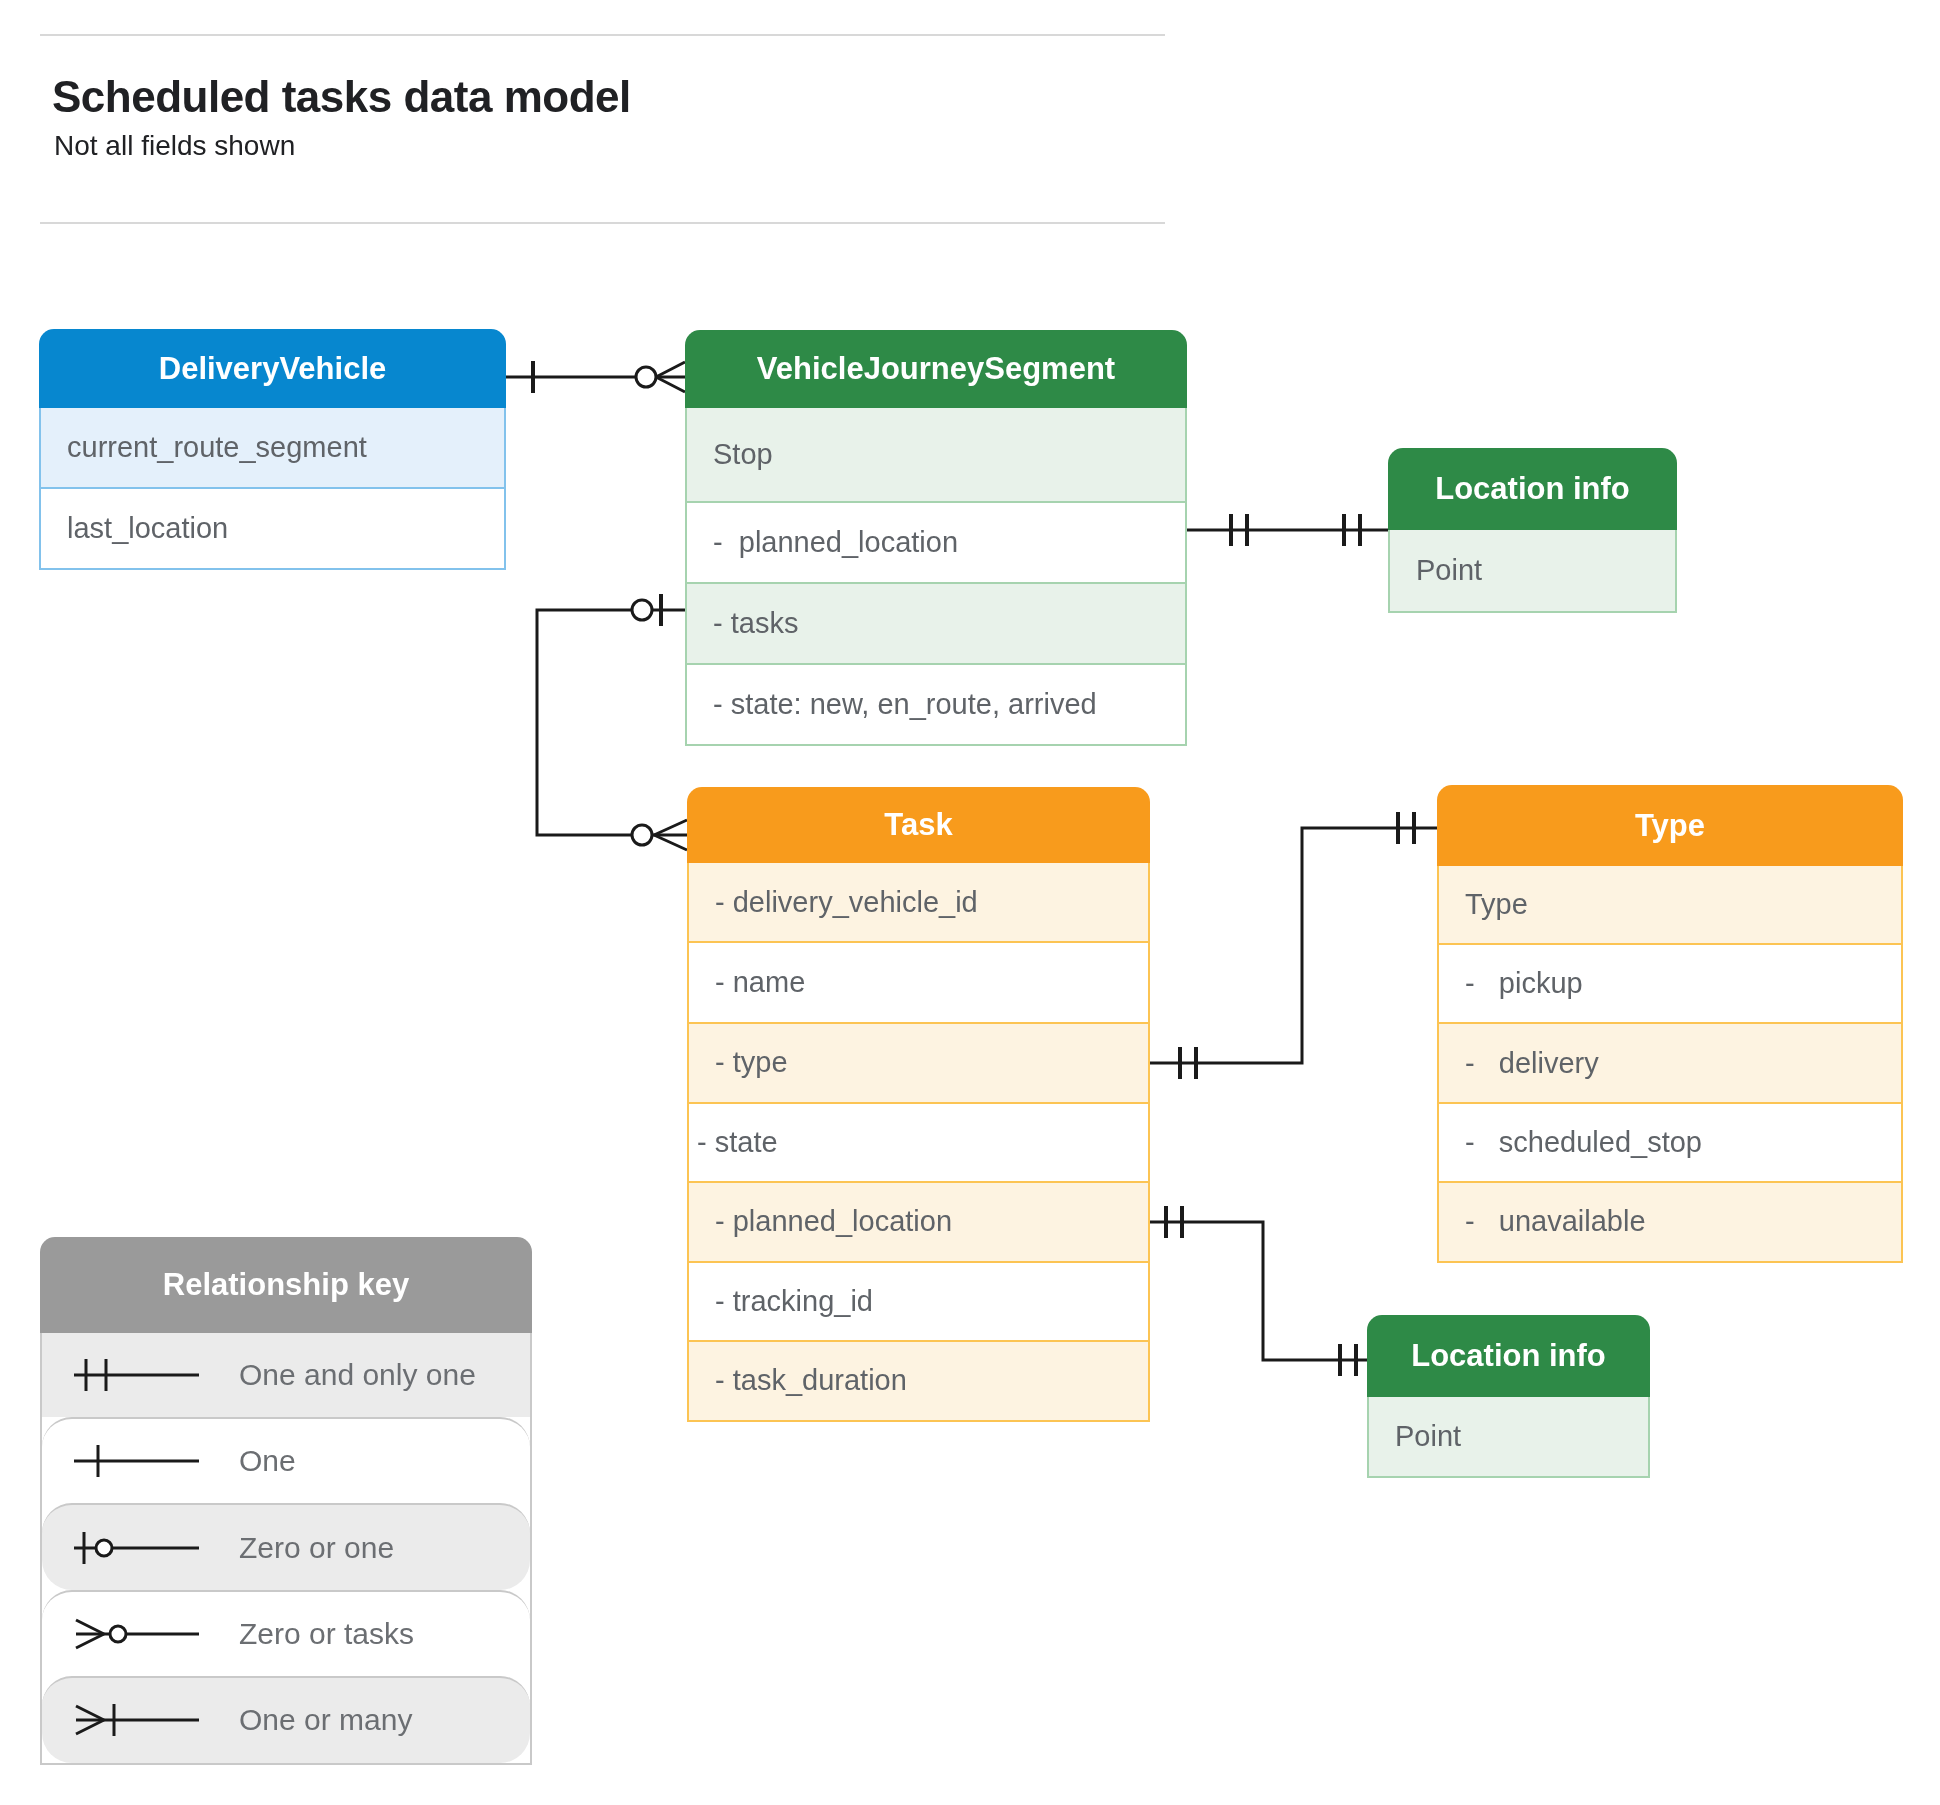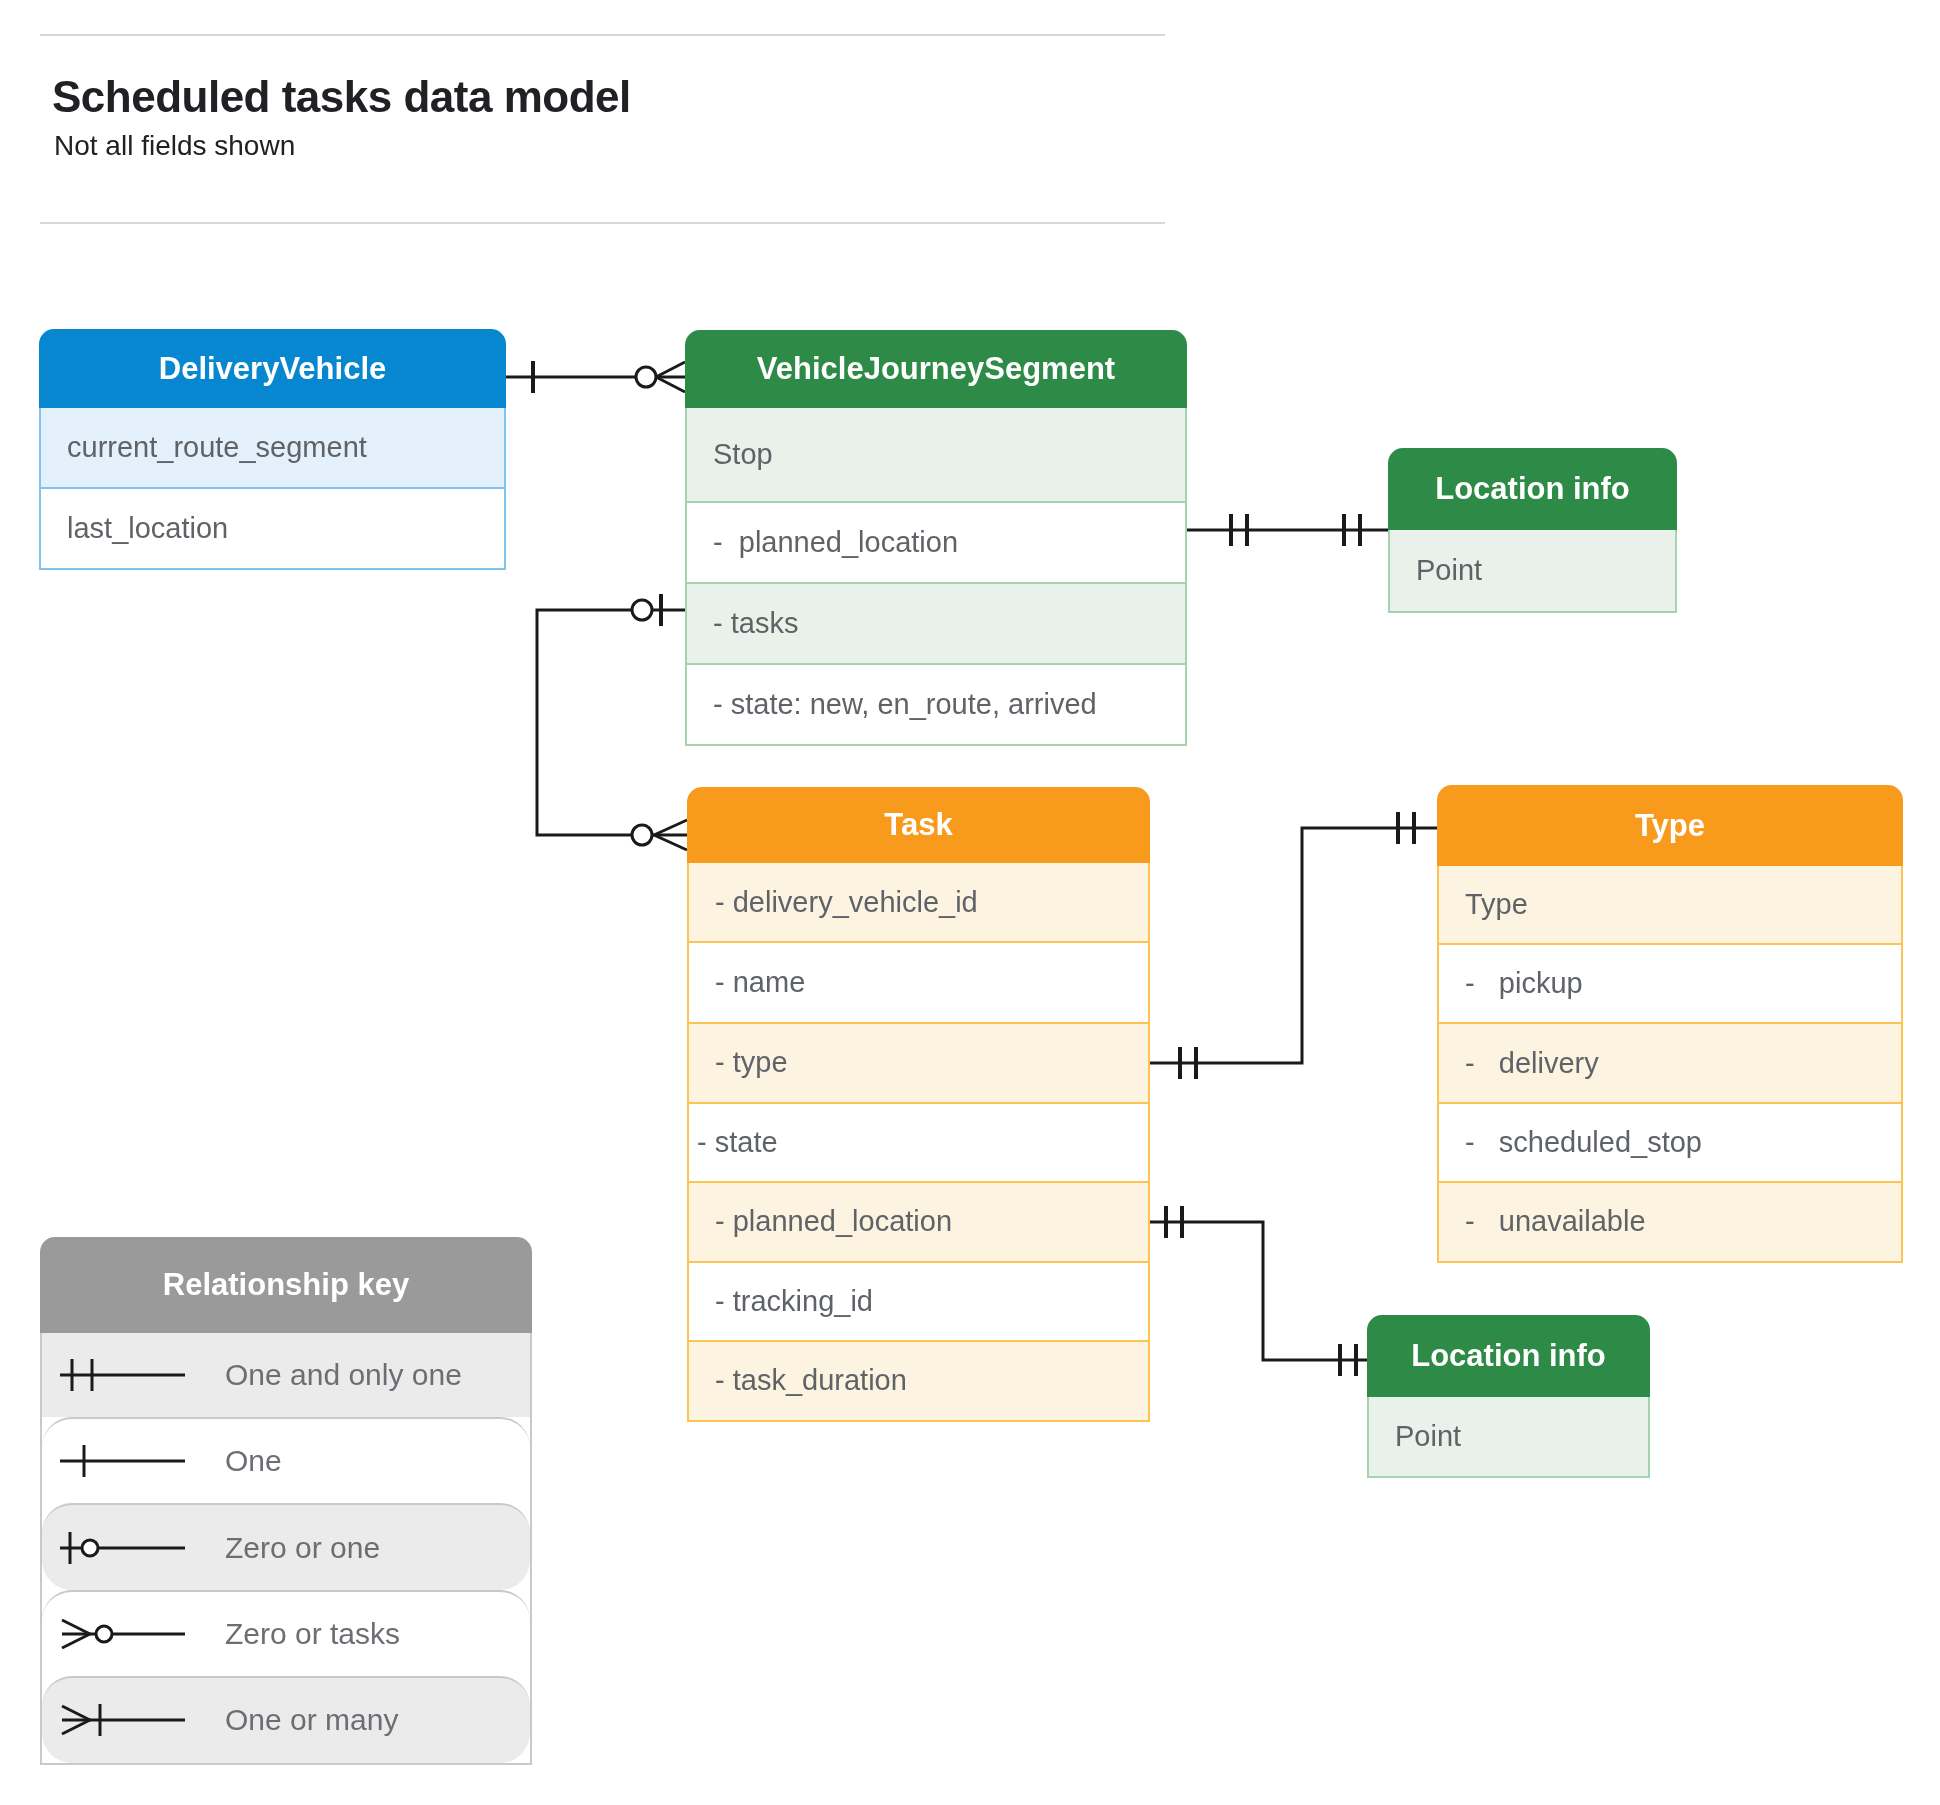--- a/index.html
+++ b/index.html
@@ -38,21 +38,21 @@
   .orange .e-header{background:#f89b1c;}
   .orange .e-body{border-color:#fcc453;}
   .orange .e-row + .e-row{border-top-color:#fcc453;}
   .orange .e-row.shaded{background:#fdf3e1;}
 
   .gray .e-header{background:#9a9a9a;}
   .gray .e-body{border-color:#c9c9c9;}
   .gray .e-row + .e-row{border-top-color:#c9c9c9;border-radius:30px;}
   .gray .e-row.shaded{background:#ebebeb;}
 
-  .k-row{padding-left:18px;font-size:30px;color:#6b6e72;white-space:pre;}
+  .k-row{padding-left:32px;font-size:30px;color:#6b6e72;white-space:pre;}
   .k-sym{flex:0 0 auto;}
   .k-label{margin-left:40px;}
 
   .wires{position:absolute;left:0;top:0;pointer-events:none;}
   .wires path{fill:none;stroke:#1a1a1a;stroke-width:3;}
   .wires path.tick{stroke-width:4;}
   .wires circle{fill:#ffffff;stroke:#1a1a1a;stroke-width:3;}
   .k-sym path{fill:none;stroke:#1a1a1a;stroke-width:3;}
   .k-sym circle{fill:#ffffff;stroke:#1a1a1a;stroke-width:3;}
 </style>

